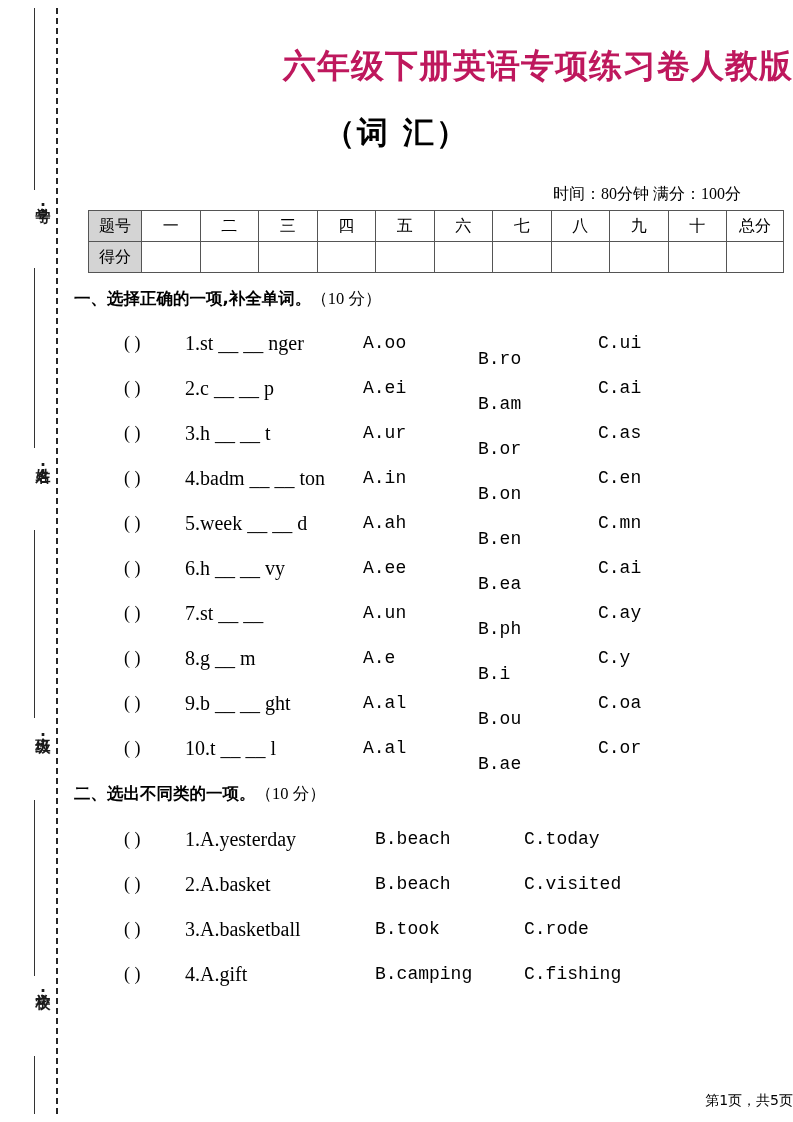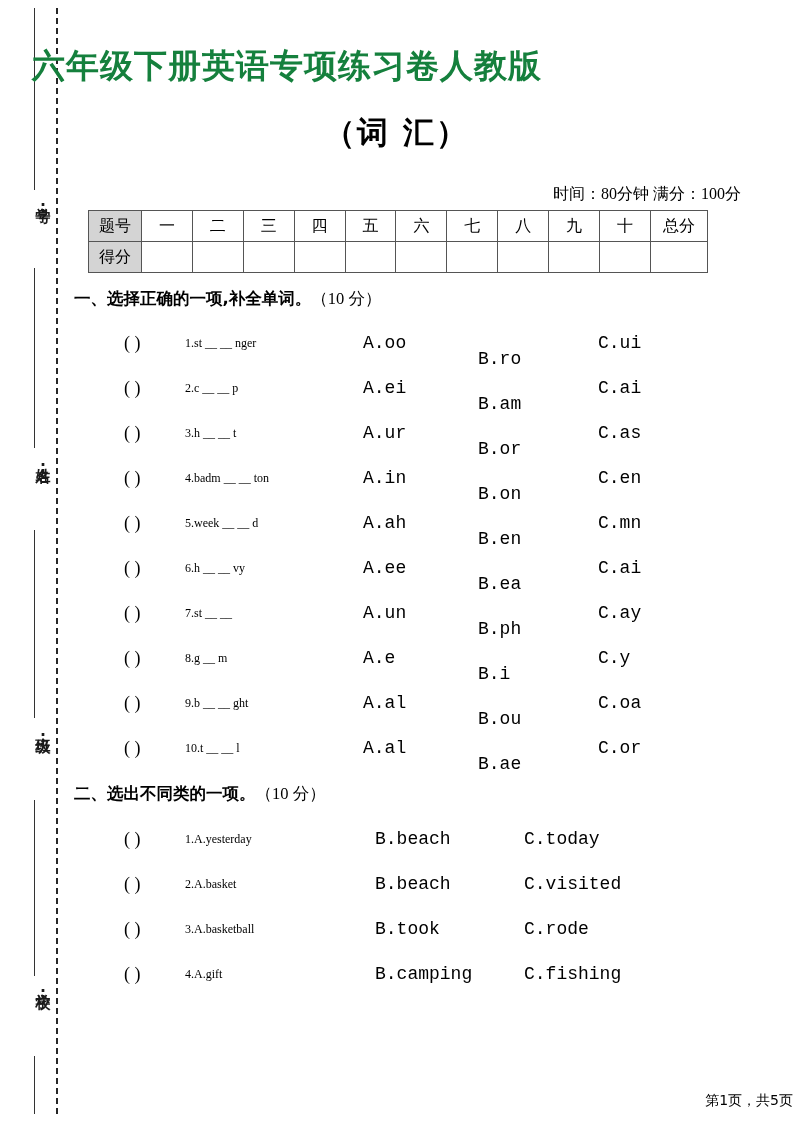--- a/index.html
+++ b/index.html
@@ -45,27 +45,26 @@
     width: 0;
     border-left: 1px solid #333333;
   }
 
   
   .title-main {
     position: absolute;
     left: 0;
     right: 0;
     top: 44px;
-    text-align: left;
+    text-align: right;
     font-family: "DejaVu Sans", "Liberation Sans", sans-serif;
     font-weight: bold;
     font-size: 33px;
     letter-spacing: 1px;
-    color: #15803d;
-    margin-left: 32px;
+    color: #be185d;
   }
   .title-sub {
     position: absolute;
     left: 0;
     right: 0;
     top: 112px;
     text-align: center;
     font-family: "DejaVu Sans", "Liberation Sans", sans-serif;
     font-weight: bold;
     font-size: 31px;
@@ -82,21 +81,21 @@
     font-size: 16px;
     color: #000000;
     white-space: nowrap;
   }
 
   
   .score-table {
     position: absolute;
     left: 88px;
     top: 210px;
-    width: 620px;
+    width: 696px;
     border-collapse: collapse;
     table-layout: fixed;
   }
   .score-table td {
     border: 1px solid #555555;
     height: 30px;
     text-align: center;
     vertical-align: middle;
     font-family: "DejaVu Sans", "Liberation Sans", sans-serif;
     font-size: 16px;
@@ -138,21 +137,21 @@
     left: 124px;
     width: 60px;
     font-family: "Liberation Serif", serif;
     font-size: 18px;
     white-space: nowrap;
   }
   .q-stem {
     position: absolute;
     left: 185px;
     font-family: "Liberation Serif", serif;
-    font-size: 12px;
+    font-size: 20px;
     white-space: nowrap;
   }
   .q-opt {
     position: absolute;
     font-family: Liberation Mono, monospace;
     font-size: 18px;
     white-space: nowrap;
   }
   .s1 .opt-a { left: 363px; }
   .s1 .opt-b { left: 478px; margin-top: 16px; }

